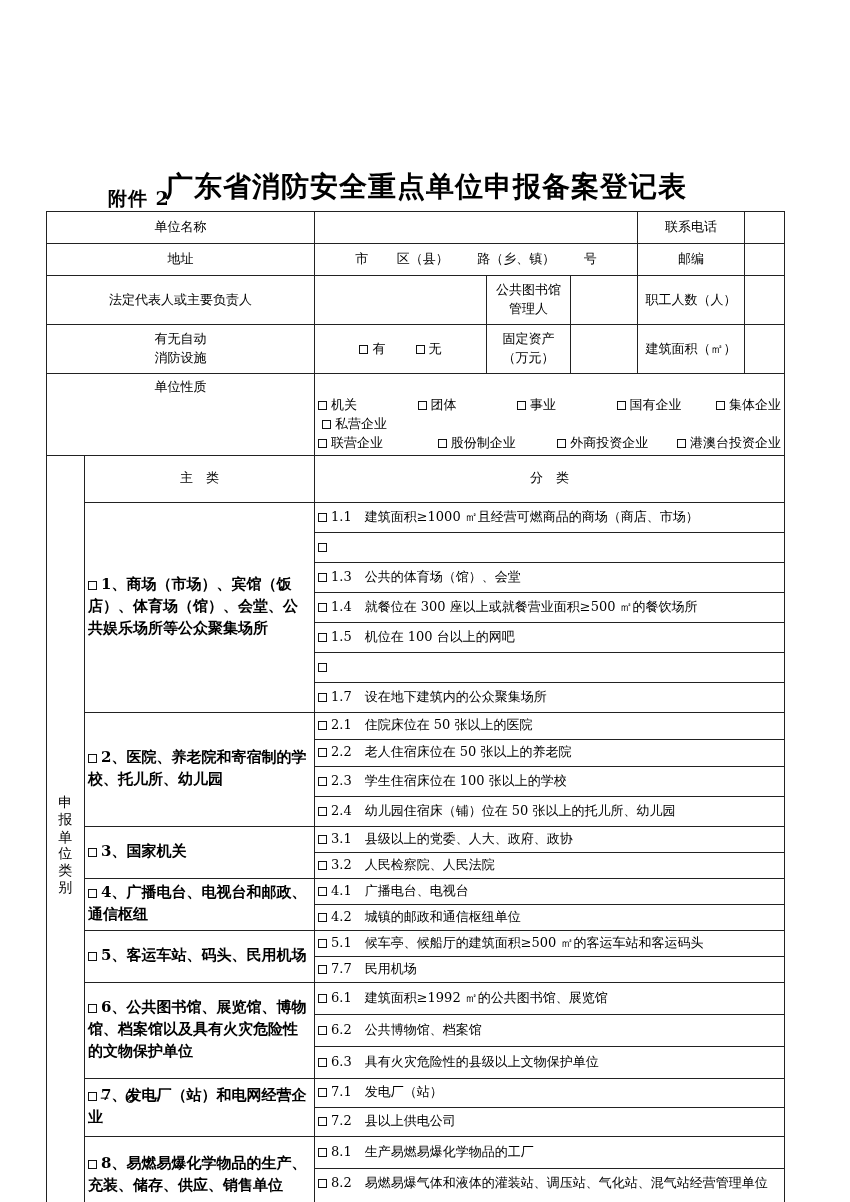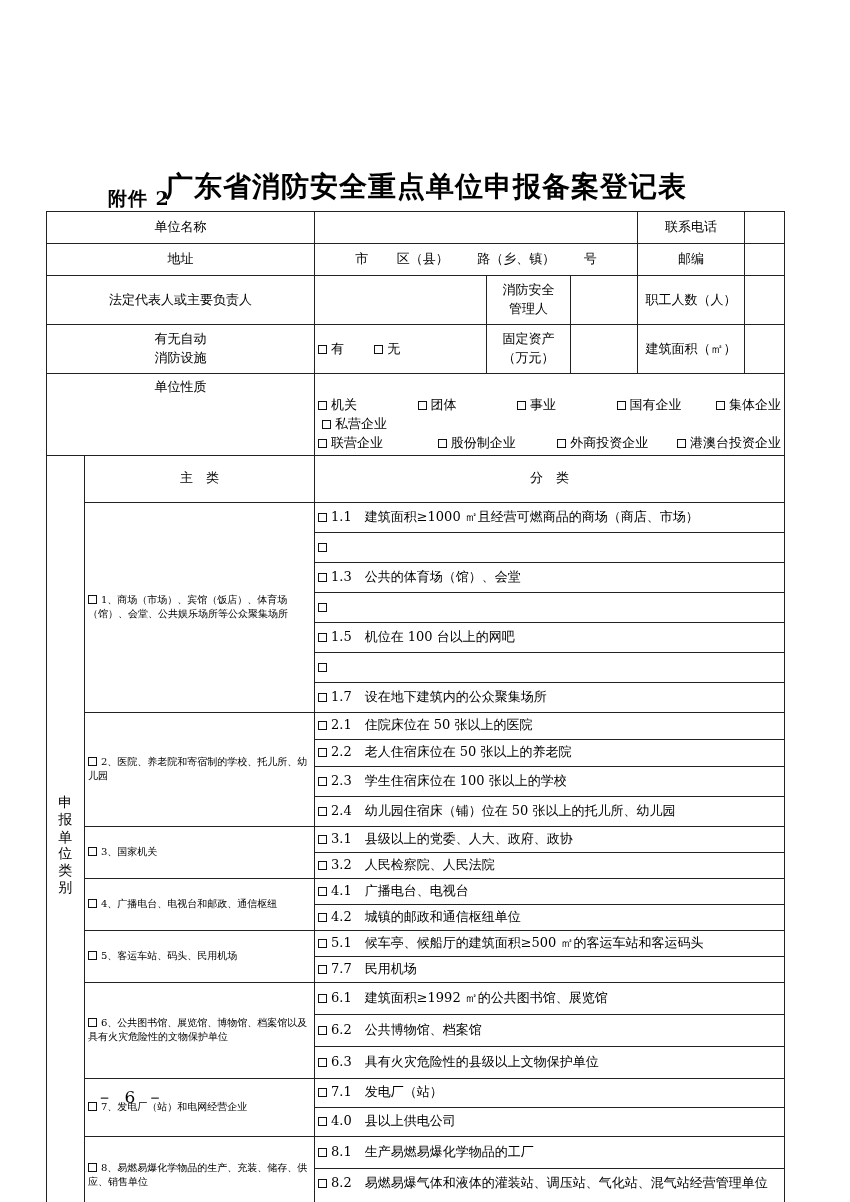--- a/index.html
+++ b/index.html
@@ -43,21 +43,21 @@
     table-layout:fixed;
     font-size:13px;
     border-radius:6px;
   }
   table.form td{
     border:1px solid #222;
     padding:2px 3px;
     vertical-align:middle;
     line-height:1.45;
   }
-  .c{}
+  .c{text-align:center;}
 
   .lbl{ text-align:center; }
 
   .addr-row{
     display:flex;
     justify-content:space-around;
     align-items:center;
     padding:0 26px;
   }
 
@@ -107,21 +107,22 @@
     display:flex;
     align-items:center;
     justify-content:center;
   }
 
   td.main-cat{
     width:230px;
     vertical-align:top;
     padding:5px 6px 5px 7px;
     line-height:1.55;
-    font-size:10px;
+    font-size:15px;
+    font-weight:bold;
   }
   td.sub-item{
     padding:4px 5px 4px 8px;
     line-height:1.5;
     font-size:13px;
   }
   td.hdr-main{height:42px;}
 
   .pagenum{
     position:absolute;
@@ -168,21 +169,21 @@
           </div>
         </td>
         <td class="lbl">邮编</td>
         <td></td>
       </tr>
 
       <tr>
         <td class="lbl" colspan="2" style="height:44px">法定代表人或主要负责人</td>
         <td></td>
         <td class="lbl">
-          <div>消防安全</div>
+          <div>公共图书馆</div>
           <div>管理人</div>
         </td>
         <td></td>
         <td class="lbl">职工人数（人）</td>
         <td></td>
       </tr>
 
       <tr>
         <td class="lbl" colspan="2" style="height:44px">
           <div>有无自动</div>
@@ -246,21 +247,21 @@
           <span class="cb"></span>
         </td>
       </tr>
       <tr>
         <td class="sub-item" colspan="5" style="height:25px">
           <span class="cb"></span><span>1.3　公共的体育场（馆）、会堂</span>
         </td>
       </tr>
       <tr>
         <td class="sub-item" colspan="5" style="height:25px">
-          <span class="cb"></span>
+          <span class="cb"></span><span>1.4　就餐位在 300 座以上或就餐营业面积≥500 ㎡的餐饮场所</span>
         </td>
       </tr>
       <tr>
         <td class="sub-item" colspan="5" style="height:25px">
           <span class="cb"></span><span>1.5　机位在 100 台以上的网吧</span>
         </td>
       </tr>
       <tr>
         <td class="sub-item" colspan="5" style="height:25px">
           <span class="cb"></span>
@@ -360,21 +361,21 @@
       <tr>
         <td class="main-cat" rowspan="2">
           <span class="cb"></span><span>7、发电厂（站）和电网经营企业</span>
         </td>
         <td class="sub-item" colspan="5" style="height:24px">
           <span class="cb"></span><span>7.1　发电厂（站）</span>
         </td>
       </tr>
       <tr>
         <td class="sub-item" colspan="5" style="height:24px">
-          <span class="cb"></span><span>4.0　县以上供电公司</span>
+          <span class="cb"></span><span>7.2　县以上供电公司</span>
         </td>
       </tr>
 
       <tr>
         <td class="main-cat" rowspan="2">
           <span class="cb"></span><span>8、易燃易爆化学物品的生产、充装、储存、供应、销售单位</span>
         </td>
         <td class="sub-item" colspan="5" style="height:27px">
           <span class="cb"></span><span>8.1　生产易燃易爆化学物品的工厂</span>
         </td>

